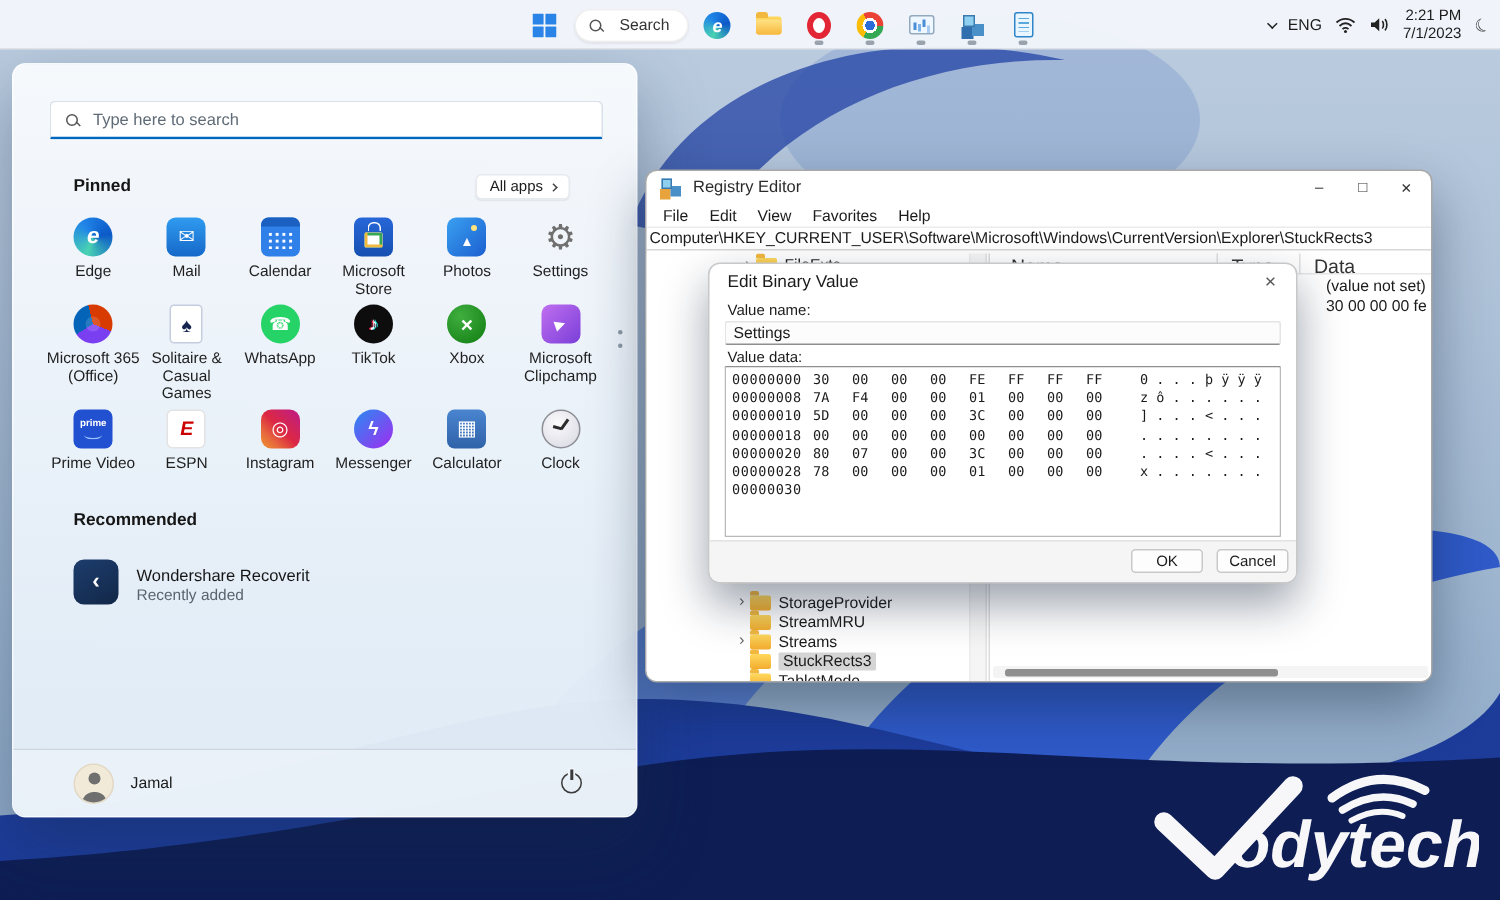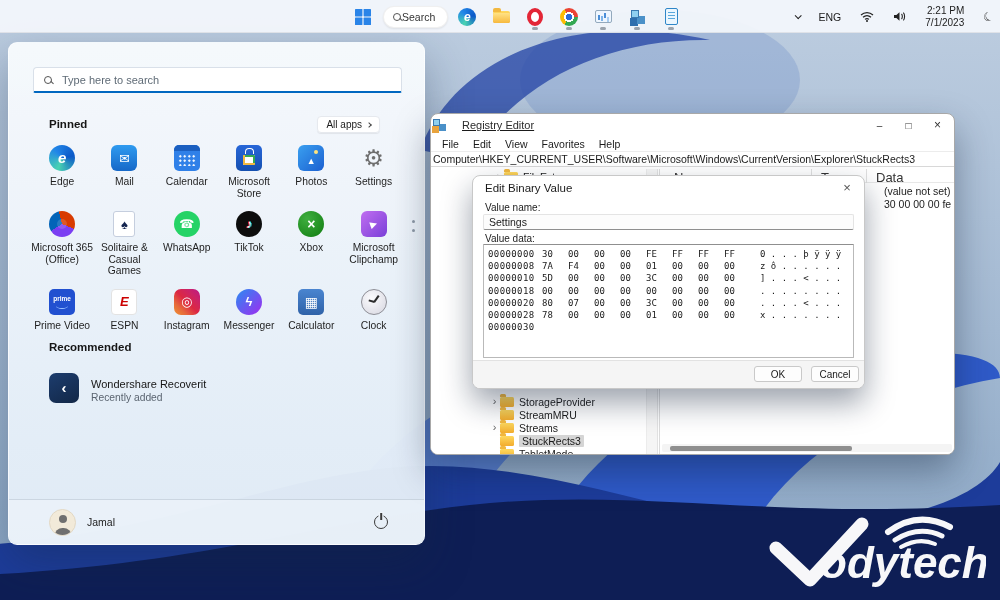--- a/index.html
+++ b/index.html
@@ -6,21 +6,21 @@
   html,body { width:1000px; height:600px; overflow:hidden; }
   body { font-family:"Liberation Sans","DejaVu Sans",sans-serif; color:#1b1b1b; }
   .desktop { position:relative; width:1000px; height:600px; overflow:hidden; background:#9db4cd; }
   .bg-svg { position:absolute; inset:0; }
 
   
   .taskbar { position:absolute; top:0; left:0; right:0; height:33px;
     background:rgba(242,245,251,.95); border-bottom:1px solid rgba(0,0,0,.07); z-index:40; }
   .tb-center { position:absolute; left:350px; top:0; height:33px; display:flex; align-items:center; gap:7px; }
   .start-btn { width:26px; height:26px; display:flex; align-items:center; justify-content:center; border-radius:4px; }
-  .search-pill { height:22px; display:flex; align-items:center; gap:1px; background:#fff;
+  .search-pill { height:22px; display:flex; align-items:center; gap:12px; background:#fff;
     border:1px solid rgba(0,0,0,.06); border-radius:12px; padding:0 12px 0 9px;
     box-shadow:0 1px 2px rgba(0,0,0,.08); font-size:10.5px; color:#333; }
   .lens { position:relative; width:8px; height:8px; border:1.3px solid #555; border-radius:50%; flex:none; }
   .lens::after { content:""; position:absolute; width:4px; height:1.3px; background:#555;
     transform:rotate(45deg); right:-3px; bottom:-1px; }
   .tb-apps { display:flex; align-items:center; gap:10px; }
   .tb-slot { position:relative; width:24px; height:26px; display:flex; align-items:center; justify-content:center; }
   .tb-slot.running::after { content:""; position:absolute; bottom:0px; left:50%; transform:translateX(-50%);
     width:6px; height:2.5px; border-radius:2px; background:#9aa3ad; }
   .ti-edge { width:18px; height:18px; border-radius:50%;
@@ -36,39 +36,39 @@
       conic-gradient(from -30deg, #ea4335 0 120deg, #34a853 0 240deg, #fbbc05 0 360deg); }
   .ti-taskmgr { width:17px; height:13px; border:1px solid #93a9bd; border-radius:2px; background:#eef6ff; position:relative; }
   .ti-taskmgr::before { content:""; position:absolute; left:2px; bottom:2px; width:2px; height:5px; background:#4a8ed8;
     box-shadow:3px 1px 0 #7fb4e8, 6px -2px 0 #4a8ed8, 9px 2px 0 #a8cdf0; }
   .ti-registry { position:relative; width:16px; height:16px; }
   .ti-registry::before { content:""; position:absolute; left:2px; top:1px; width:6px; height:6px; background:#8fd0f0;
     border:1px solid #3a7ab0; box-shadow:6px 6px 0 #4a90c8, -1px 8px 0 #2f6fae; }
   .ti-notepad { width:13px; height:17px; background:#eaf6ff; border:1px solid #2e86c8; border-radius:2px; position:relative; }
   .ti-notepad::before { content:""; position:absolute; left:2px; right:2px; top:3px; bottom:3px;
     background:repeating-linear-gradient(180deg,#5aa8dc 0 1px,transparent 1px 3px); }
-  .tb-tray { position:absolute; right:6px; top:0; height:33px; display:flex; align-items:center; gap:19px; font-size:10.5px; color:#1b1b1b; }
+  .tb-tray { position:absolute; right:6px; top:0; height:33px; display:flex; align-items:center; gap:9px; font-size:10.5px; color:#1b1b1b; }
   .chev-down { display:inline-block; width:5px; height:5px; border-right:1.3px solid #222; border-bottom:1.3px solid #222; transform:rotate(45deg) translateY(-1px); }
   .clock-block { text-align:right; font-size:10px; line-height:11.5px; }
   .moon { font-size:12px; color:#333; transform:rotate(-20deg); }
 
   
   .start-menu { position:absolute; left:8px; top:42px; width:417px; height:503px; border-radius:9px;
     background:linear-gradient(180deg, rgba(247,250,253,.97), rgba(230,239,248,.97) 75%, rgba(226,236,246,.97));
     border:1px solid rgba(255,255,255,.65); box-shadow:0 18px 45px rgba(20,40,70,.35); z-index:30; }
   .sm-search { position:absolute; left:24px; top:24px; width:369px; height:26px; background:#fff;
     border:1px solid #d9e0e9; border-bottom:2px solid #0067c0; border-radius:4px 4px 2px 2px;
     display:flex; align-items:center; gap:10px; padding:0 10px; font-size:11px; color:#5f6b76; }
   .sm-section-label { position:absolute; font-size:11.5px; font-weight:700; color:#161616; }
   .all-apps-btn { position:absolute; top:73px; right:44px; height:17px; display:flex; align-items:center; gap:5px;
     background:rgba(255,255,255,.95); border:1px solid #e6e9ee; border-radius:4px; padding:0 8px;
     font-size:10px; color:#1b1b1b; box-shadow:0 1px 1px rgba(0,0,0,.07); }
   .chev-right { display:inline-block; width:4px; height:4px; border-right:1.2px solid #444; border-bottom:1.2px solid #444; transform:rotate(-45deg); }
   .apps-grid { position:absolute; left:22px; top:102px; width:374px; display:grid;
-    grid-template-columns:repeat(6,62.3px); row-gap:12px; justify-items:center; }
+    grid-template-columns:repeat(6,62.3px); row-gap:4px; justify-items:center; }
   .app { display:flex; flex-direction:column; align-items:center; width:62px; }
   .app-icon { width:26px; height:26px; margin-bottom:5px; display:flex; align-items:center; justify-content:center; position:relative; flex:none; }
   .app-label { font-size:10.3px; line-height:11.5px; color:#1f1f1f; text-align:center; }
   .ai-edge { border-radius:50%; background:conic-gradient(from 200deg,#49d2b2,#2186e8,#0c59c8,#49d2b2); color:#fff; font:italic 700 15px/26px "Liberation Sans",sans-serif; }
   .ai-edge::before { content:"e"; }
   .ai-mail { border-radius:6px; background:linear-gradient(#2f9bf0,#1668c8); color:#fff; font-size:13px; }
   .ai-mail::before { content:"✉"; }
   .ai-calendar { border-radius:5px; background:#2f80e8; }
   .ai-calendar::before { content:""; position:absolute; left:4px; right:4px; top:9px; height:12px;
     background-image:radial-gradient(circle,#fff 1px,transparent 1.3px); background-size:4.5px 4.5px; }
@@ -127,21 +127,21 @@
   .avatar::before { content:""; position:absolute; top:5px; left:50%; transform:translateX(-50%); width:8px; height:8px; border-radius:50%; background:#6f6f6f; }
   .avatar::after { content:""; position:absolute; bottom:-3px; left:50%; transform:translateX(-50%); width:17px; height:10px; border-radius:8px 8px 0 0; background:#6f6f6f; }
   .user-name { position:absolute; left:78px; top:16px; font-size:10.5px; color:#1b1b1b; }
   .power { position:absolute; right:36px; top:15px; width:14px; height:14px; border:1.5px solid #3a3a3a; border-radius:50%; }
   .power::before { content:""; position:absolute; left:50%; top:-4px; transform:translateX(-50%); width:5px; height:5px; background:rgba(238,244,250,1); }
   .power::after { content:""; position:absolute; left:50%; top:-3px; transform:translateX(-50%); width:1.6px; height:7px; background:#3a3a3a; }
 
   
   .reg-window { position:absolute; left:430px; top:113px; width:525px; height:342px; background:#fff;
     border:1px solid #a8a8a8; border-radius:8px; box-shadow:0 16px 36px rgba(10,25,50,.38); z-index:50; overflow:hidden; }
-  .rw-title { position:relative; height:22px; display:flex; align-items:center; padding-left:1px; gap:16px;text-decoration:underline; }
+  .rw-title { position:relative; height:22px; display:flex; align-items:center; padding-left:9px; gap:8px; }
   .rw-title-text { font-size:11px; color:#2b2b2b; }
   .reg-cubes { position:relative; width:14px; height:14px; }
   .reg-cubes::before { content:""; position:absolute; left:1px; top:1px; width:5px; height:5px; background:#8fd0f0;
     border:1px solid #3a7ab0; box-shadow:6px 5px 0 #4a90c8, -1px 7px 0 #e8a33d; }
   .win-controls { position:absolute; right:2px; top:0; height:22px; display:flex; }
   .win-controls span { width:29px; height:22px; display:flex; align-items:center; justify-content:center; font-size:10px; color:#333; }
   .win-controls .wc-close { font-size:12px; }
   .rw-menus { display:flex; align-items:center; height:15px; padding-left:4px; }
   .menu-item { font-size:10.5px; padding:0 7px; color:#1b1b1b; }
   .rw-address { height:16px; border-top:1px solid #ececec; border-bottom:1px solid #d8d8d8;

